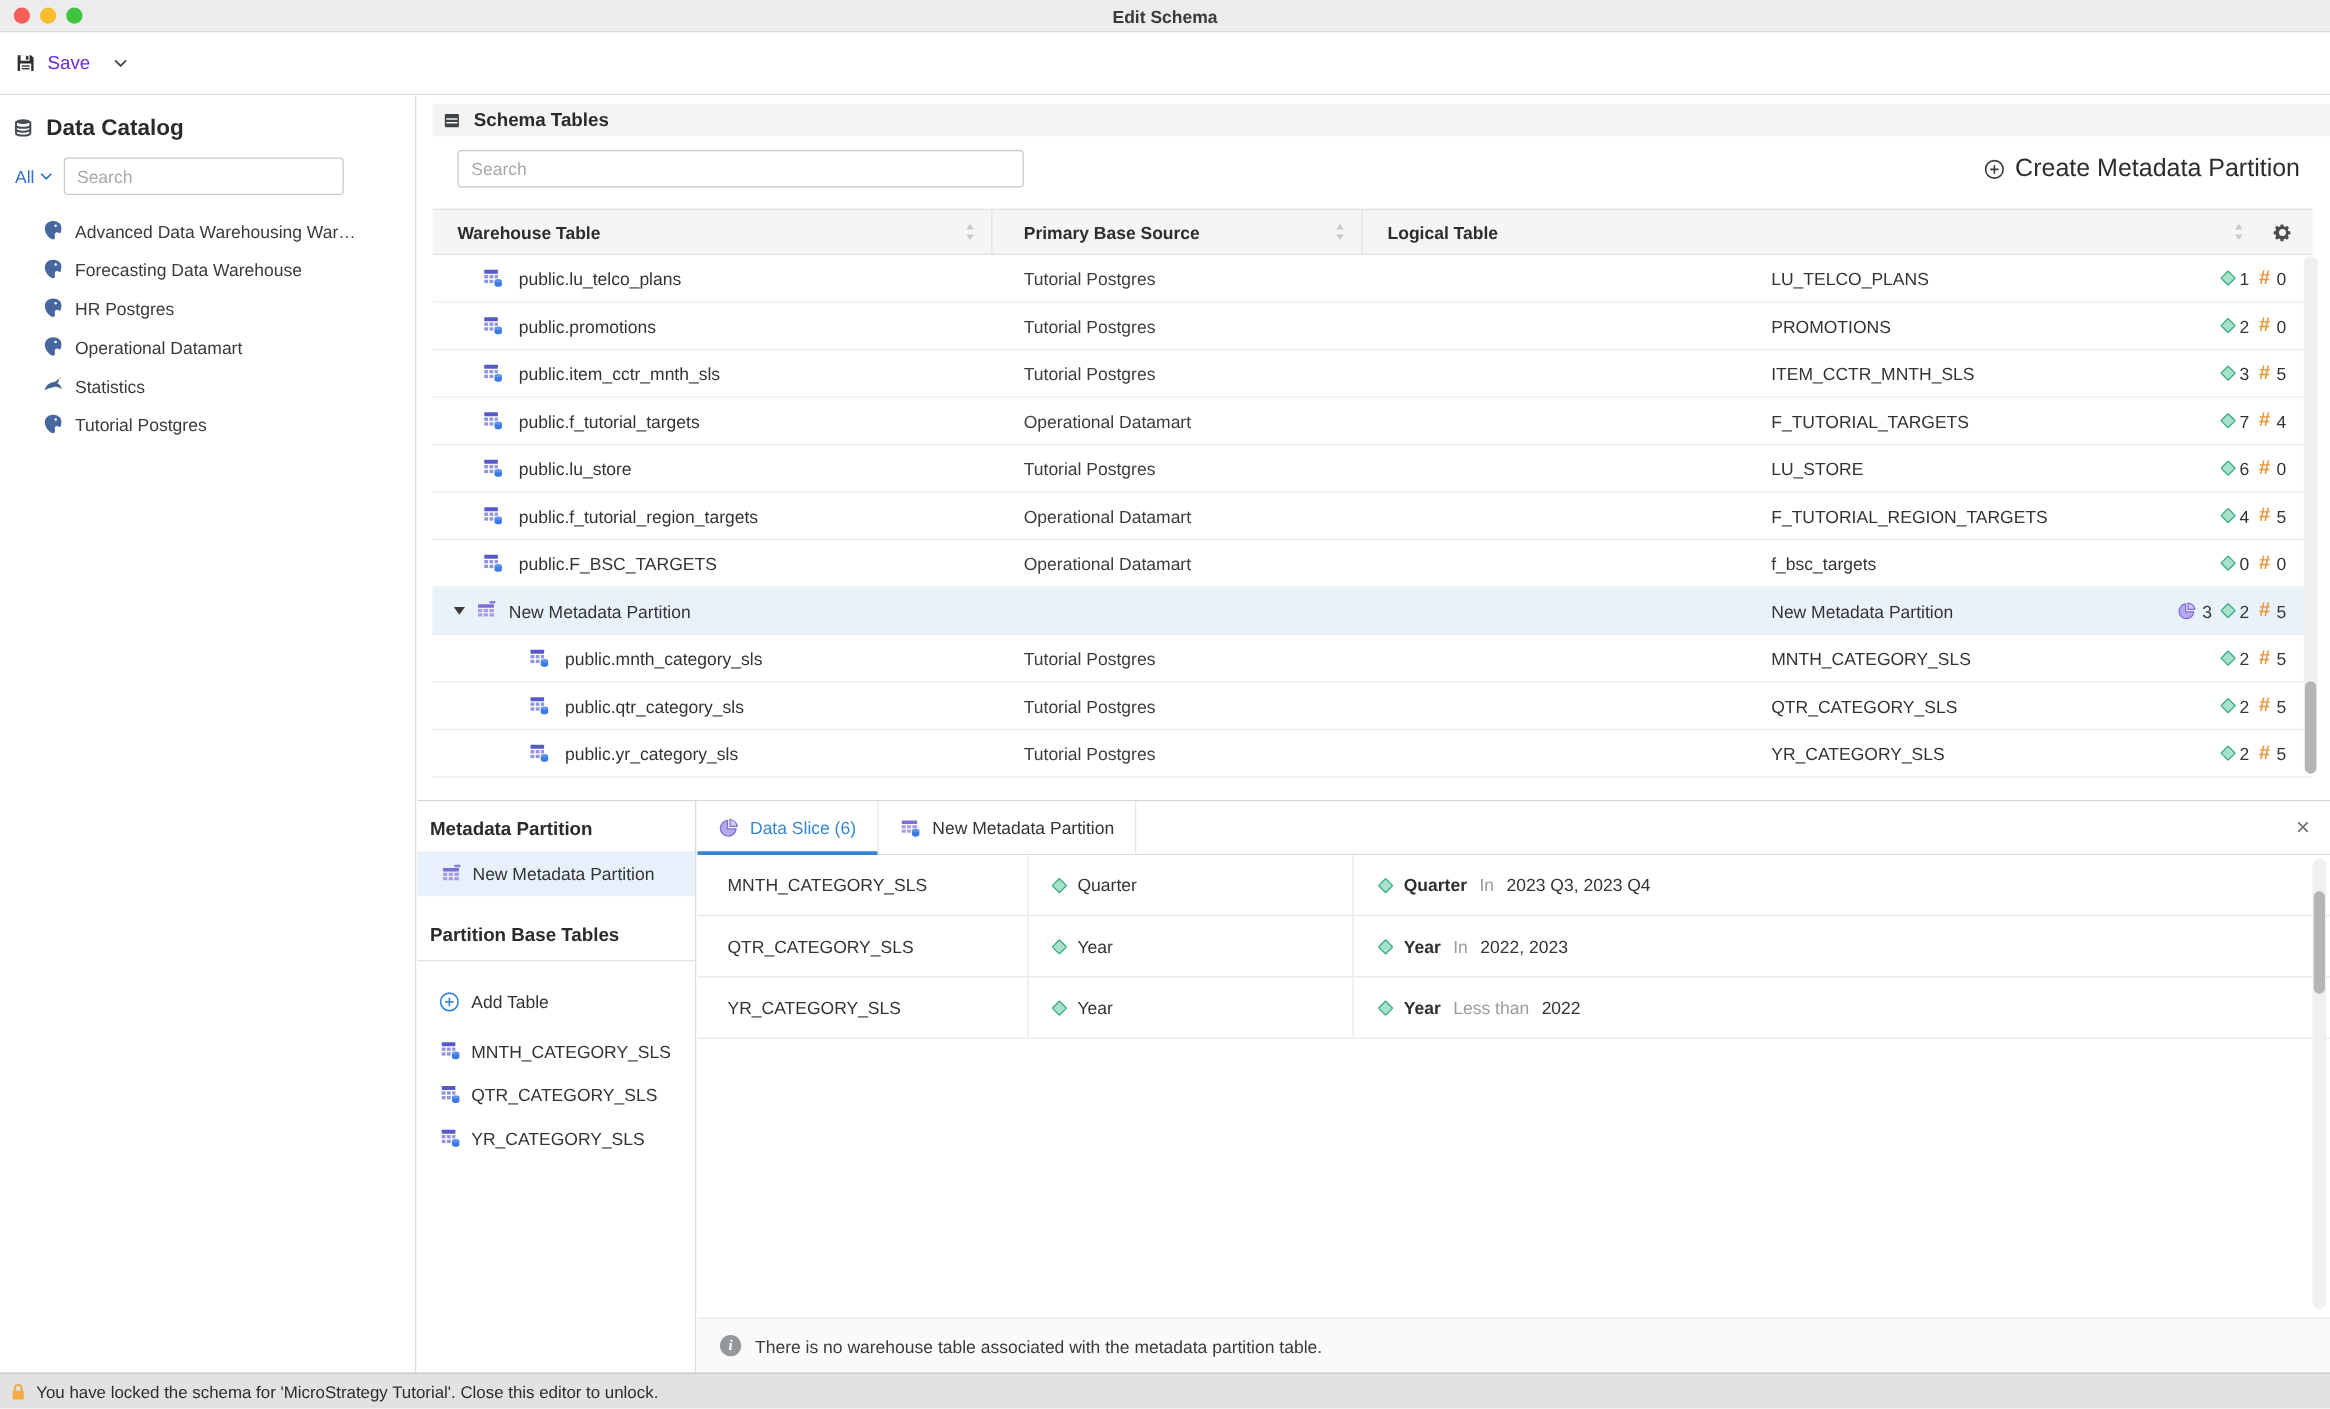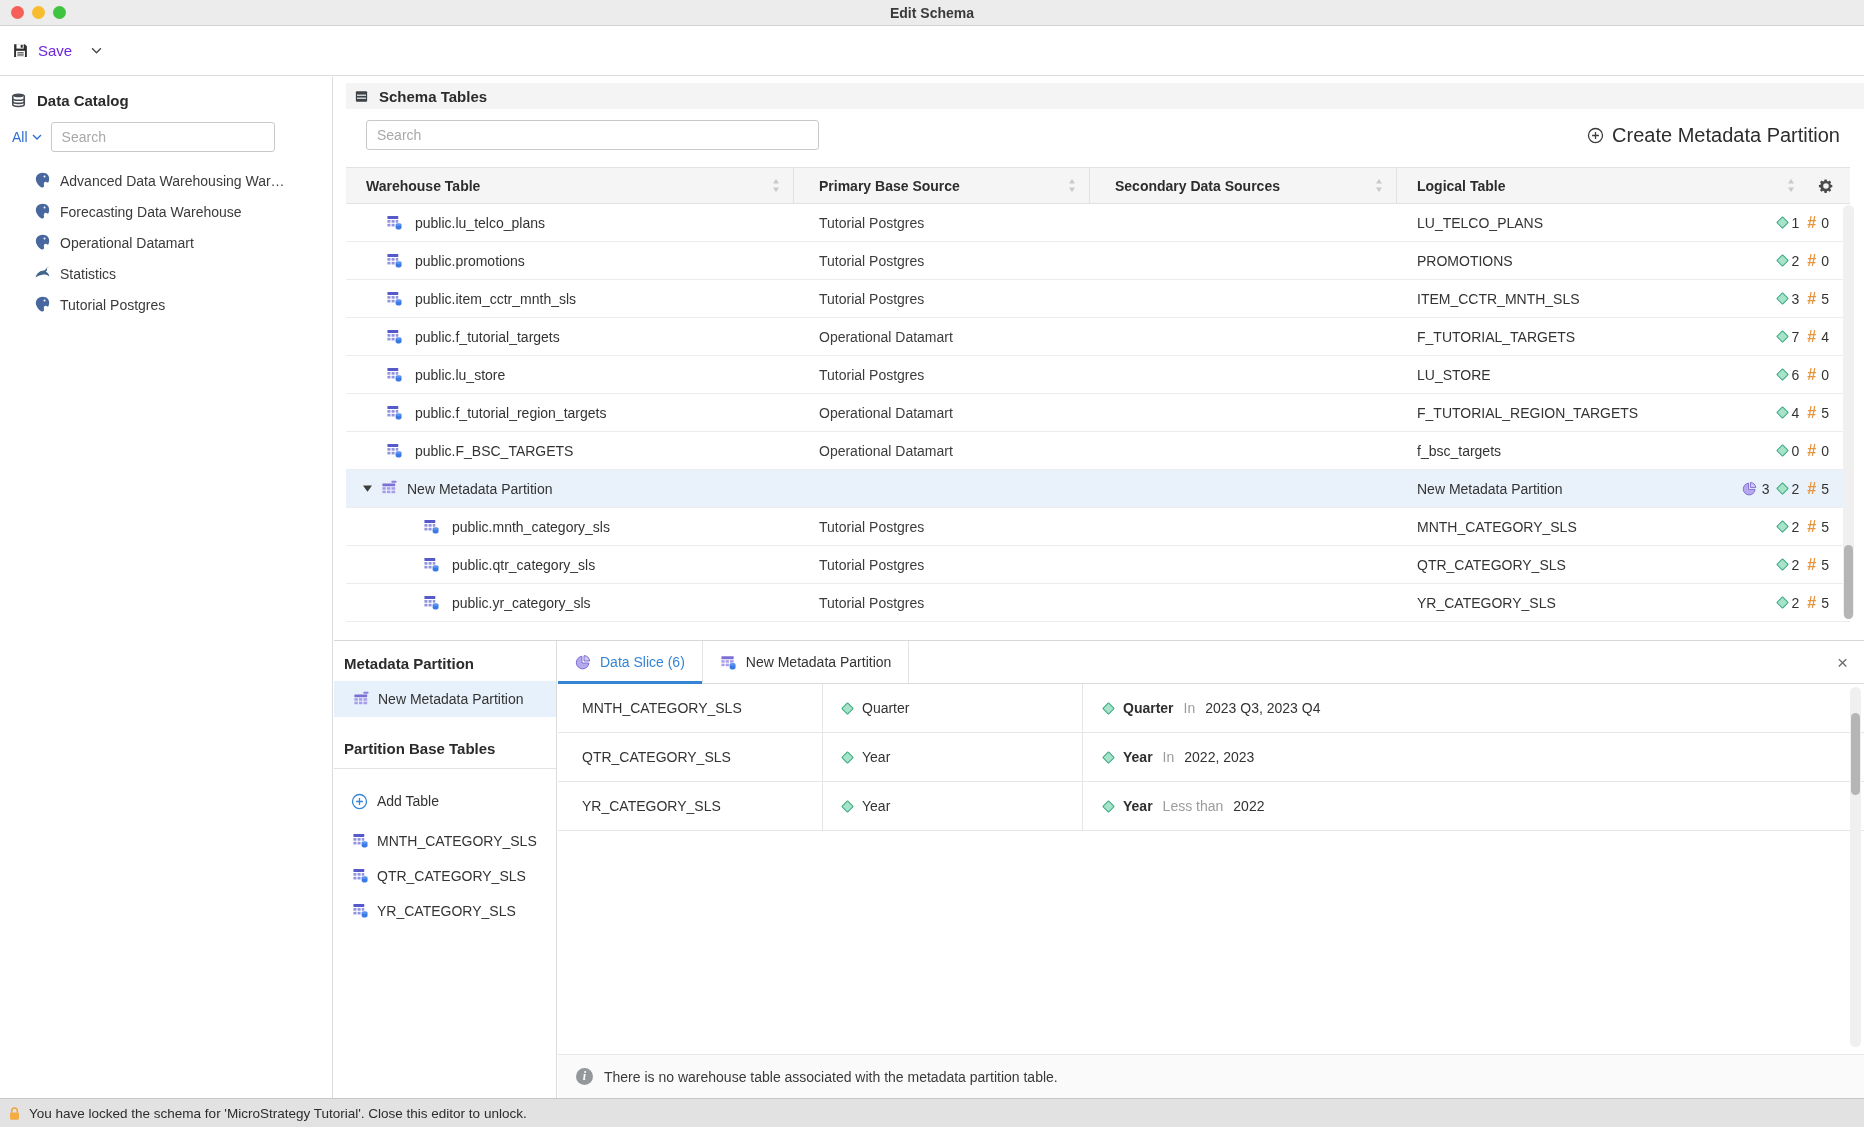--- a/index.html
+++ b/index.html
@@ -12,21 +12,21 @@
   .light{width:13px;height:13px;border-radius:50%}
   .light.red{background:#f55f57}.light.yellow{background:#f7bd2e}.light.green{background:#3ec43f}
   .win-title{flex:1;text-align:center;font-weight:700;font-size:14px;color:#3a3a3a}
   
   .toolbar{position:absolute;top:26px;left:0;right:0;height:50px;border-bottom:1px solid #dcdcdc;display:flex;align-items:center;padding-left:12px;background:#fff}
   .save-btn{display:flex;align-items:center;gap:9px;cursor:pointer}
   .save-label{font-size:15px;color:#6d28d9}
   .save-chevron{margin-left:10px}
   
   .sidebar{position:absolute;top:77px;left:0;width:333px;bottom:29px;border-right:1px solid #dcdcdc;background:#fff}
-  .catalog-header{display:flex;align-items:center;gap:10px;padding:15px 0 0 10px;font-weight:700;font-size:15px;color:#2b2b2b}
+  .catalog-header{display:flex;align-items:center;gap:10px;padding:15px 0 0 10px;font-weight:700;font-size:18px;color:#2b2b2b}
   .catalog-filter{display:flex;align-items:center;margin:13px 0 0 12px;gap:9px}
   .all-dd{color:#2e6fd0;font-size:14px;display:flex;align-items:center;gap:4px;cursor:pointer}
   .catalog-search{width:224px;height:30px;border:1px solid #c9c9c9;border-radius:3px;padding:0 10px;font-size:14px;color:#333;outline:none}
   input::placeholder{color:#a8a8a8}
   .catalog-list{margin-top:13px}
   .catalog-item{display:flex;align-items:center;gap:9px;height:31px;padding-left:34px;font-size:14px;color:#3a3a3a;white-space:nowrap;cursor:pointer}
   
   .content{position:absolute;left:334px;top:77px;right:0;bottom:29px}
   .schema-sec{position:absolute;top:0;left:0;right:0;height:563px}
   .sec-band{position:absolute;top:6px;left:12px;right:0;height:26px;background:#f4f4f4;display:flex;align-items:center;gap:10px;padding-left:8px;font-weight:700;font-size:15px;color:#2b2b2b}
@@ -167,20 +167,30 @@
         <span class="icon">
           <svg viewBox="0 0 16 16" width="17" height="17">
             <path d="M13.6 9.6c1-2.5.9-5-.3-6.6C12.1 1.4 10.2.7 8.1.7 5.9.7 4 1.5 2.9 3 1.6 4.6 1.4 6.9 2.3 9.2c.8 2.1 2.3 3.9 4 4.9.6.3 1.1.5 1.6.5.4 0 .8-.1 1.1-.4.3-.3.4-.6.4-1.1 0-.3 0-.7-.1-1.1-.1-.8-.1-1.5.2-2 .3-.5.8-.8 1.4-.8.5 0 1.1.2 1.5.6.4.3.9.2 1.2-.2z" fill="#48679f"></path>
             <circle cx="9.9" cy="4.3" r=".9" fill="#fff"></circle>
           </svg>
         </span>
 
         <span>Forecasting Data Warehouse</span>
       </div>
 
+      <div class="catalog-item">
+        <span class="icon">
+          <svg viewBox="0 0 16 16" width="17" height="17">
+            <path d="M13.6 9.6c1-2.5.9-5-.3-6.6C12.1 1.4 10.2.7 8.1.7 5.9.7 4 1.5 2.9 3 1.6 4.6 1.4 6.9 2.3 9.2c.8 2.1 2.3 3.9 4 4.9.6.3 1.1.5 1.6.5.4 0 .8-.1 1.1-.4.3-.3.4-.6.4-1.1 0-.3 0-.7-.1-1.1-.1-.8-.1-1.5.2-2 .3-.5.8-.8 1.4-.8.5 0 1.1.2 1.5.6.4.3.9.2 1.2-.2z" fill="#48679f"></path>
+            <circle cx="9.9" cy="4.3" r=".9" fill="#fff"></circle>
+          </svg>
+        </span>
+
+        <span>HR Postgres</span>
+      </div>
 
       <div class="catalog-item">
         <span class="icon">
           <svg viewBox="0 0 16 16" width="17" height="17">
             <path d="M13.6 9.6c1-2.5.9-5-.3-6.6C12.1 1.4 10.2.7 8.1.7 5.9.7 4 1.5 2.9 3 1.6 4.6 1.4 6.9 2.3 9.2c.8 2.1 2.3 3.9 4 4.9.6.3 1.1.5 1.6.5.4 0 .8-.1 1.1-.4.3-.3.4-.6.4-1.1 0-.3 0-.7-.1-1.1-.1-.8-.1-1.5.2-2 .3-.5.8-.8 1.4-.8.5 0 1.1.2 1.5.6.4.3.9.2 1.2-.2z" fill="#48679f"></path>
             <circle cx="9.9" cy="4.3" r=".9" fill="#fff"></circle>
           </svg>
         </span>
 
         <span>Operational Datamart</span>
@@ -242,29 +252,20 @@
           <span>Warehouse Table</span>
           <span class="icon sort">
               <svg viewBox="0 0 8 13" width="8" height="13">
                 <path d="M4 0l3 4.5H1z" fill="#c9c9c9"></path>
                 <path d="M4 13L1 8.5h6z" fill="#c9c9c9"></path>
               </svg>
             </span>
         </div>
         <div class="hc hc2">
           <span>Primary Base Source</span>
-          <span class="icon sort">
-              <svg viewBox="0 0 8 13" width="8" height="13">
-                <path d="M4 0l3 4.5H1z" fill="#c9c9c9"></path>
-                <path d="M4 13L1 8.5h6z" fill="#c9c9c9"></path>
-              </svg>
-            </span>
-        </div>
-        <div class="hc hc3">
-          <span>Secondary Data Sources</span>
           <span class="icon sort">
               <svg viewBox="0 0 8 13" width="8" height="13">
                 <path d="M4 0l3 4.5H1z" fill="#c9c9c9"></path>
                 <path d="M4 13L1 8.5h6z" fill="#c9c9c9"></path>
               </svg>
             </span>
         </div>
         <div class="hc hc4">
           <span>Logical Table</span>
           <span class="icon sort">

